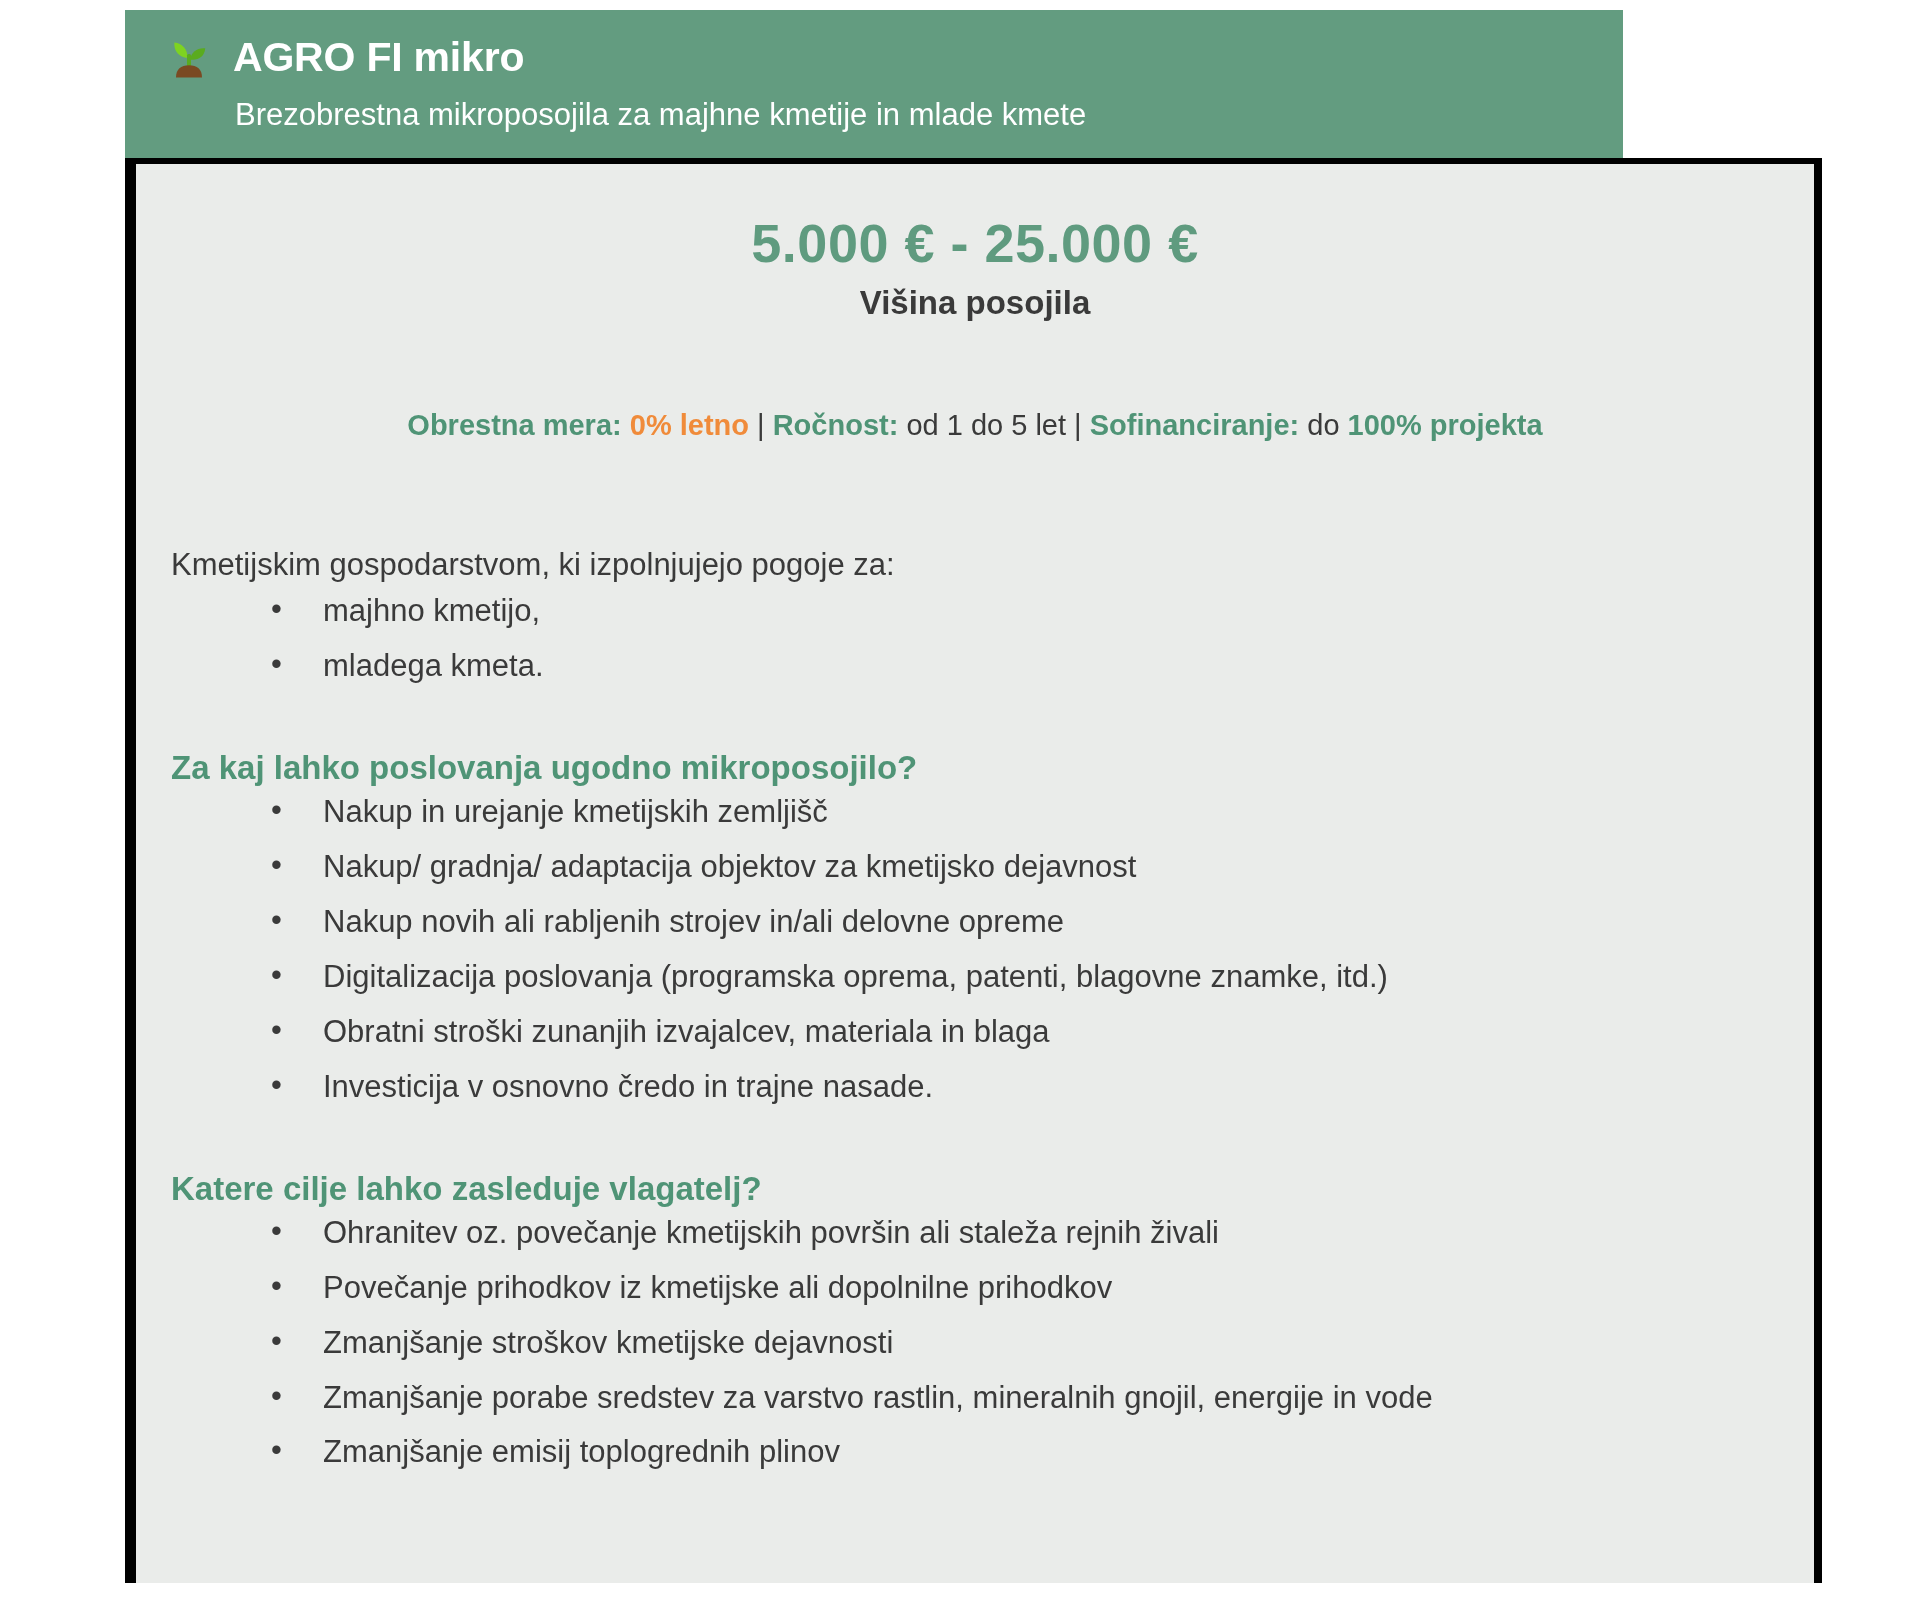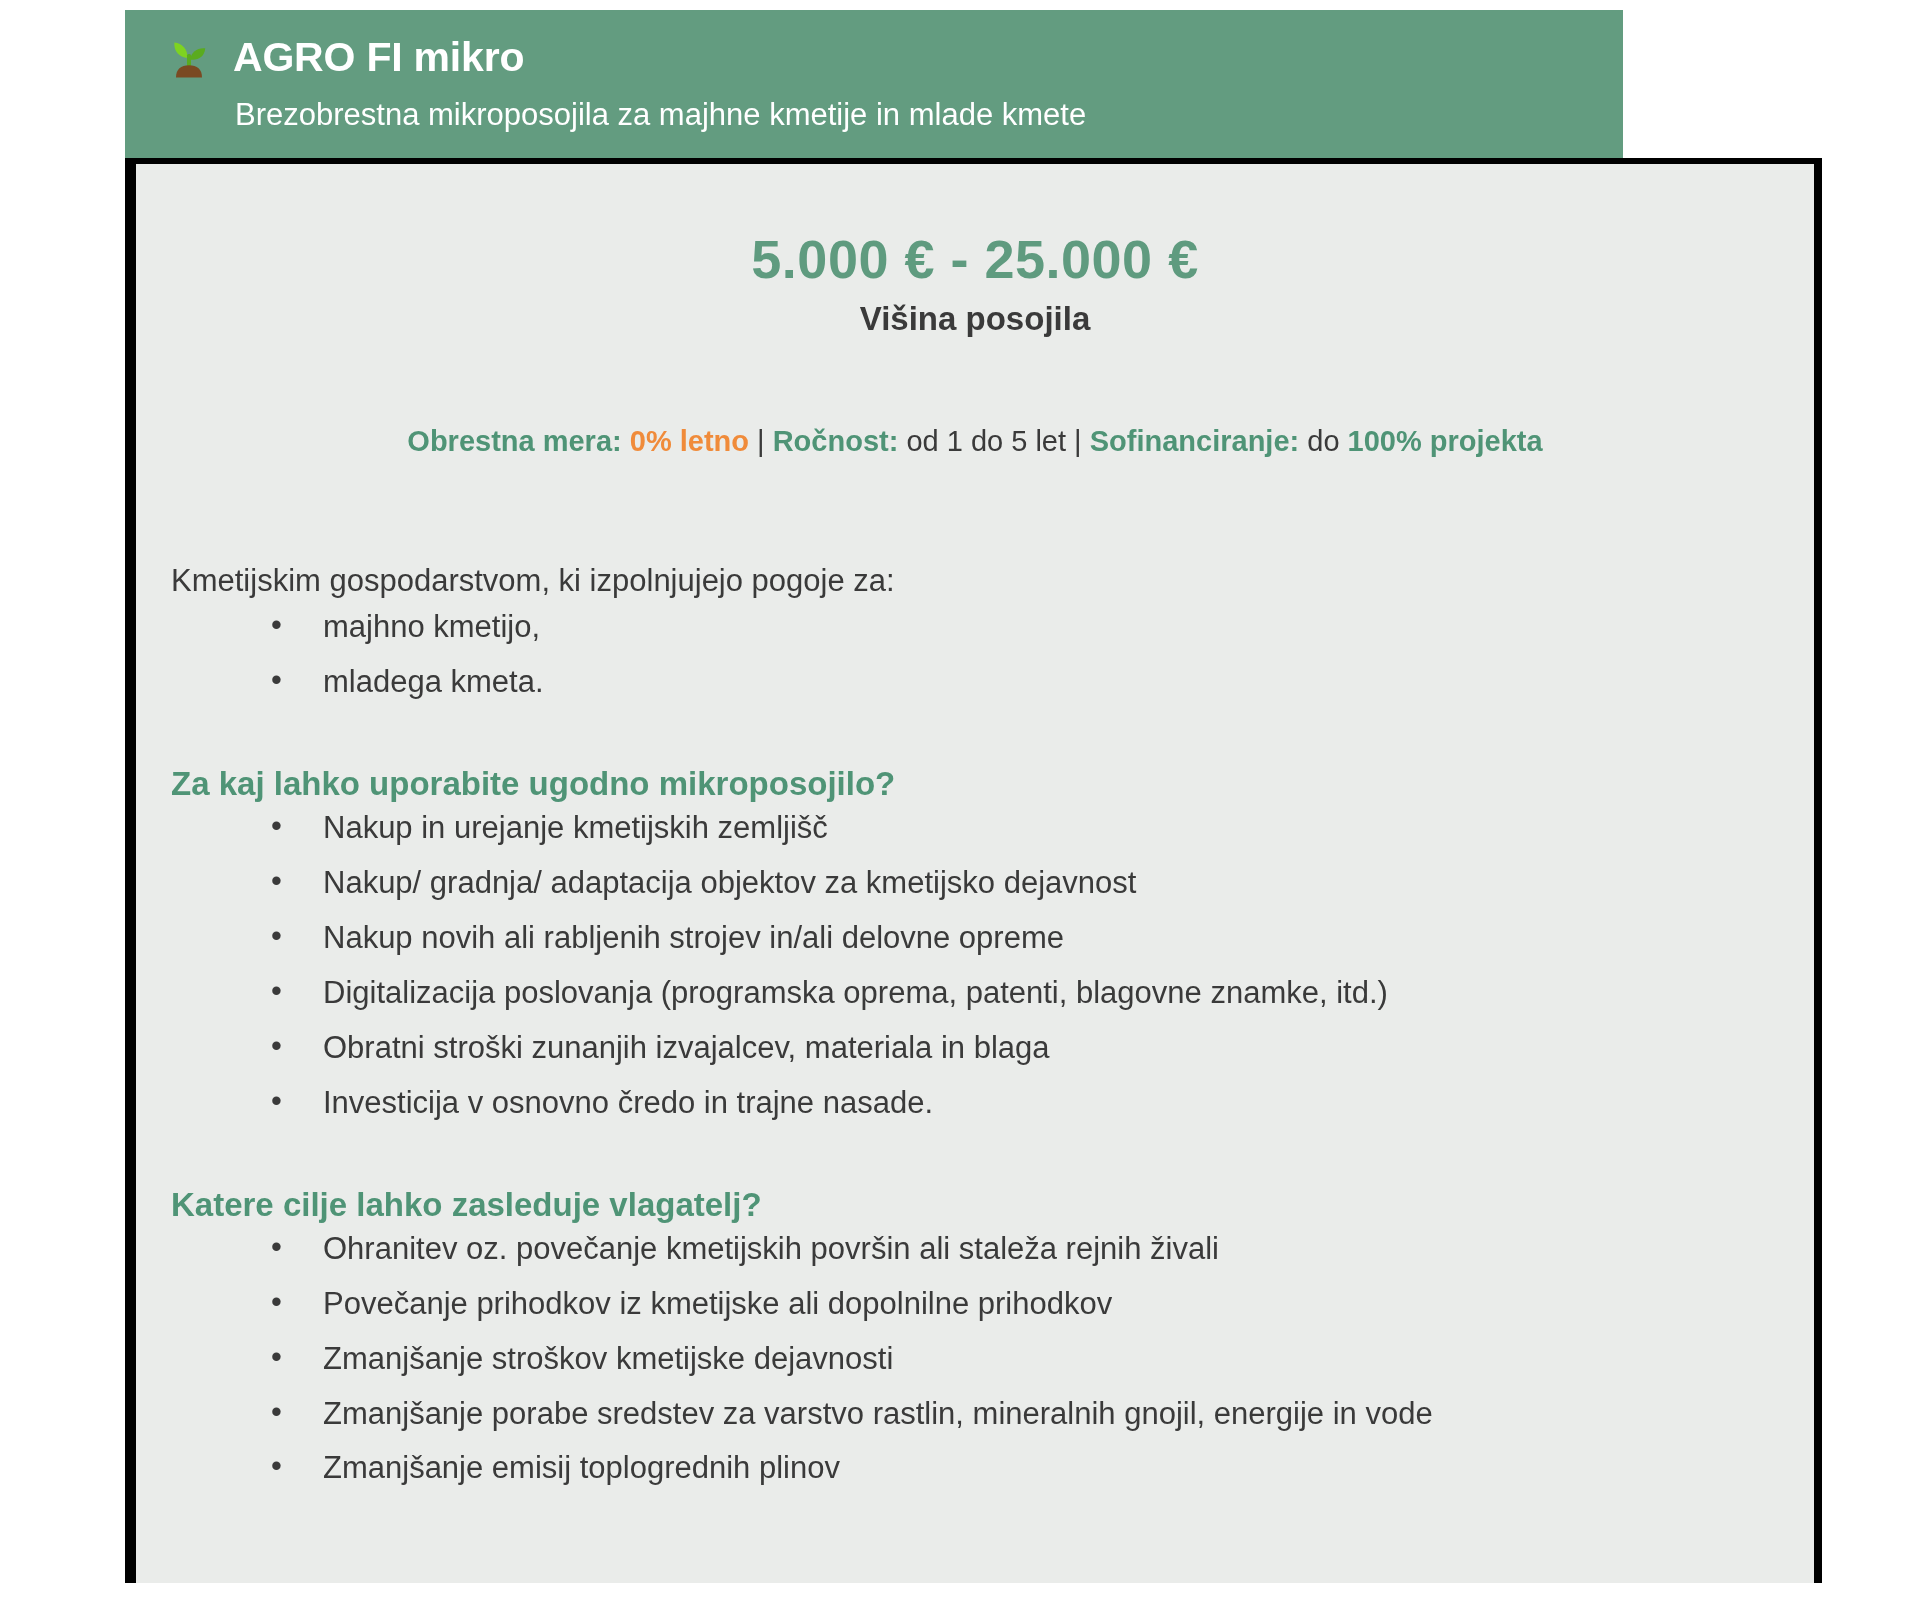--- a/index.html
+++ b/index.html
@@ -88,21 +88,20 @@
     text-align: center;
     padding-top: 50px;
   }
 
   .amount-value {
     font-size: 54px;
     font-weight: bold;
     color: #5f9b7f;
     letter-spacing: 0.5px;
     line-height: 1.1;
-    margin-top: 16px;
   }
 
   .amount-label {
     font-size: 33px;
     font-weight: bold;
     color: #3a3a3a;
     margin-top: 10px;
     line-height: 1.2;
   }
 
@@ -220,21 +219,21 @@
 
         <div class="section">
           <div class="section-intro">Kmetijskim gospodarstvom, ki izpolnjujejo pogoje za:</div>
           <ul class="bullets">
             <li>majhno kmetijo,</li>
             <li>mladega kmeta.</li>
           </ul>
         </div>
 
         <div class="section gap-big">
-          <div class="section-heading">Za kaj lahko uporabite ugodno mikroposojilo?</div>
+          <div class="section-heading">Za kaj lahko poslovanja ugodno mikroposojilo?</div>
           <ul class="bullets">
             <li>Nakup in urejanje kmetijskih zemljišč</li>
             <li>Nakup/ gradnja/ adaptacija objektov za kmetijsko dejavnost</li>
             <li>Nakup novih ali rabljenih strojev in/ali delovne opreme</li>
             <li>Digitalizacija poslovanja (programska oprema, patenti, blagovne znamke, itd.)</li>
             <li>Obratni stroški zunanjih izvajalcev, materiala in blaga</li>
             <li>Investicija v osnovno čredo in trajne nasade.</li>
           </ul>
         </div>
 

